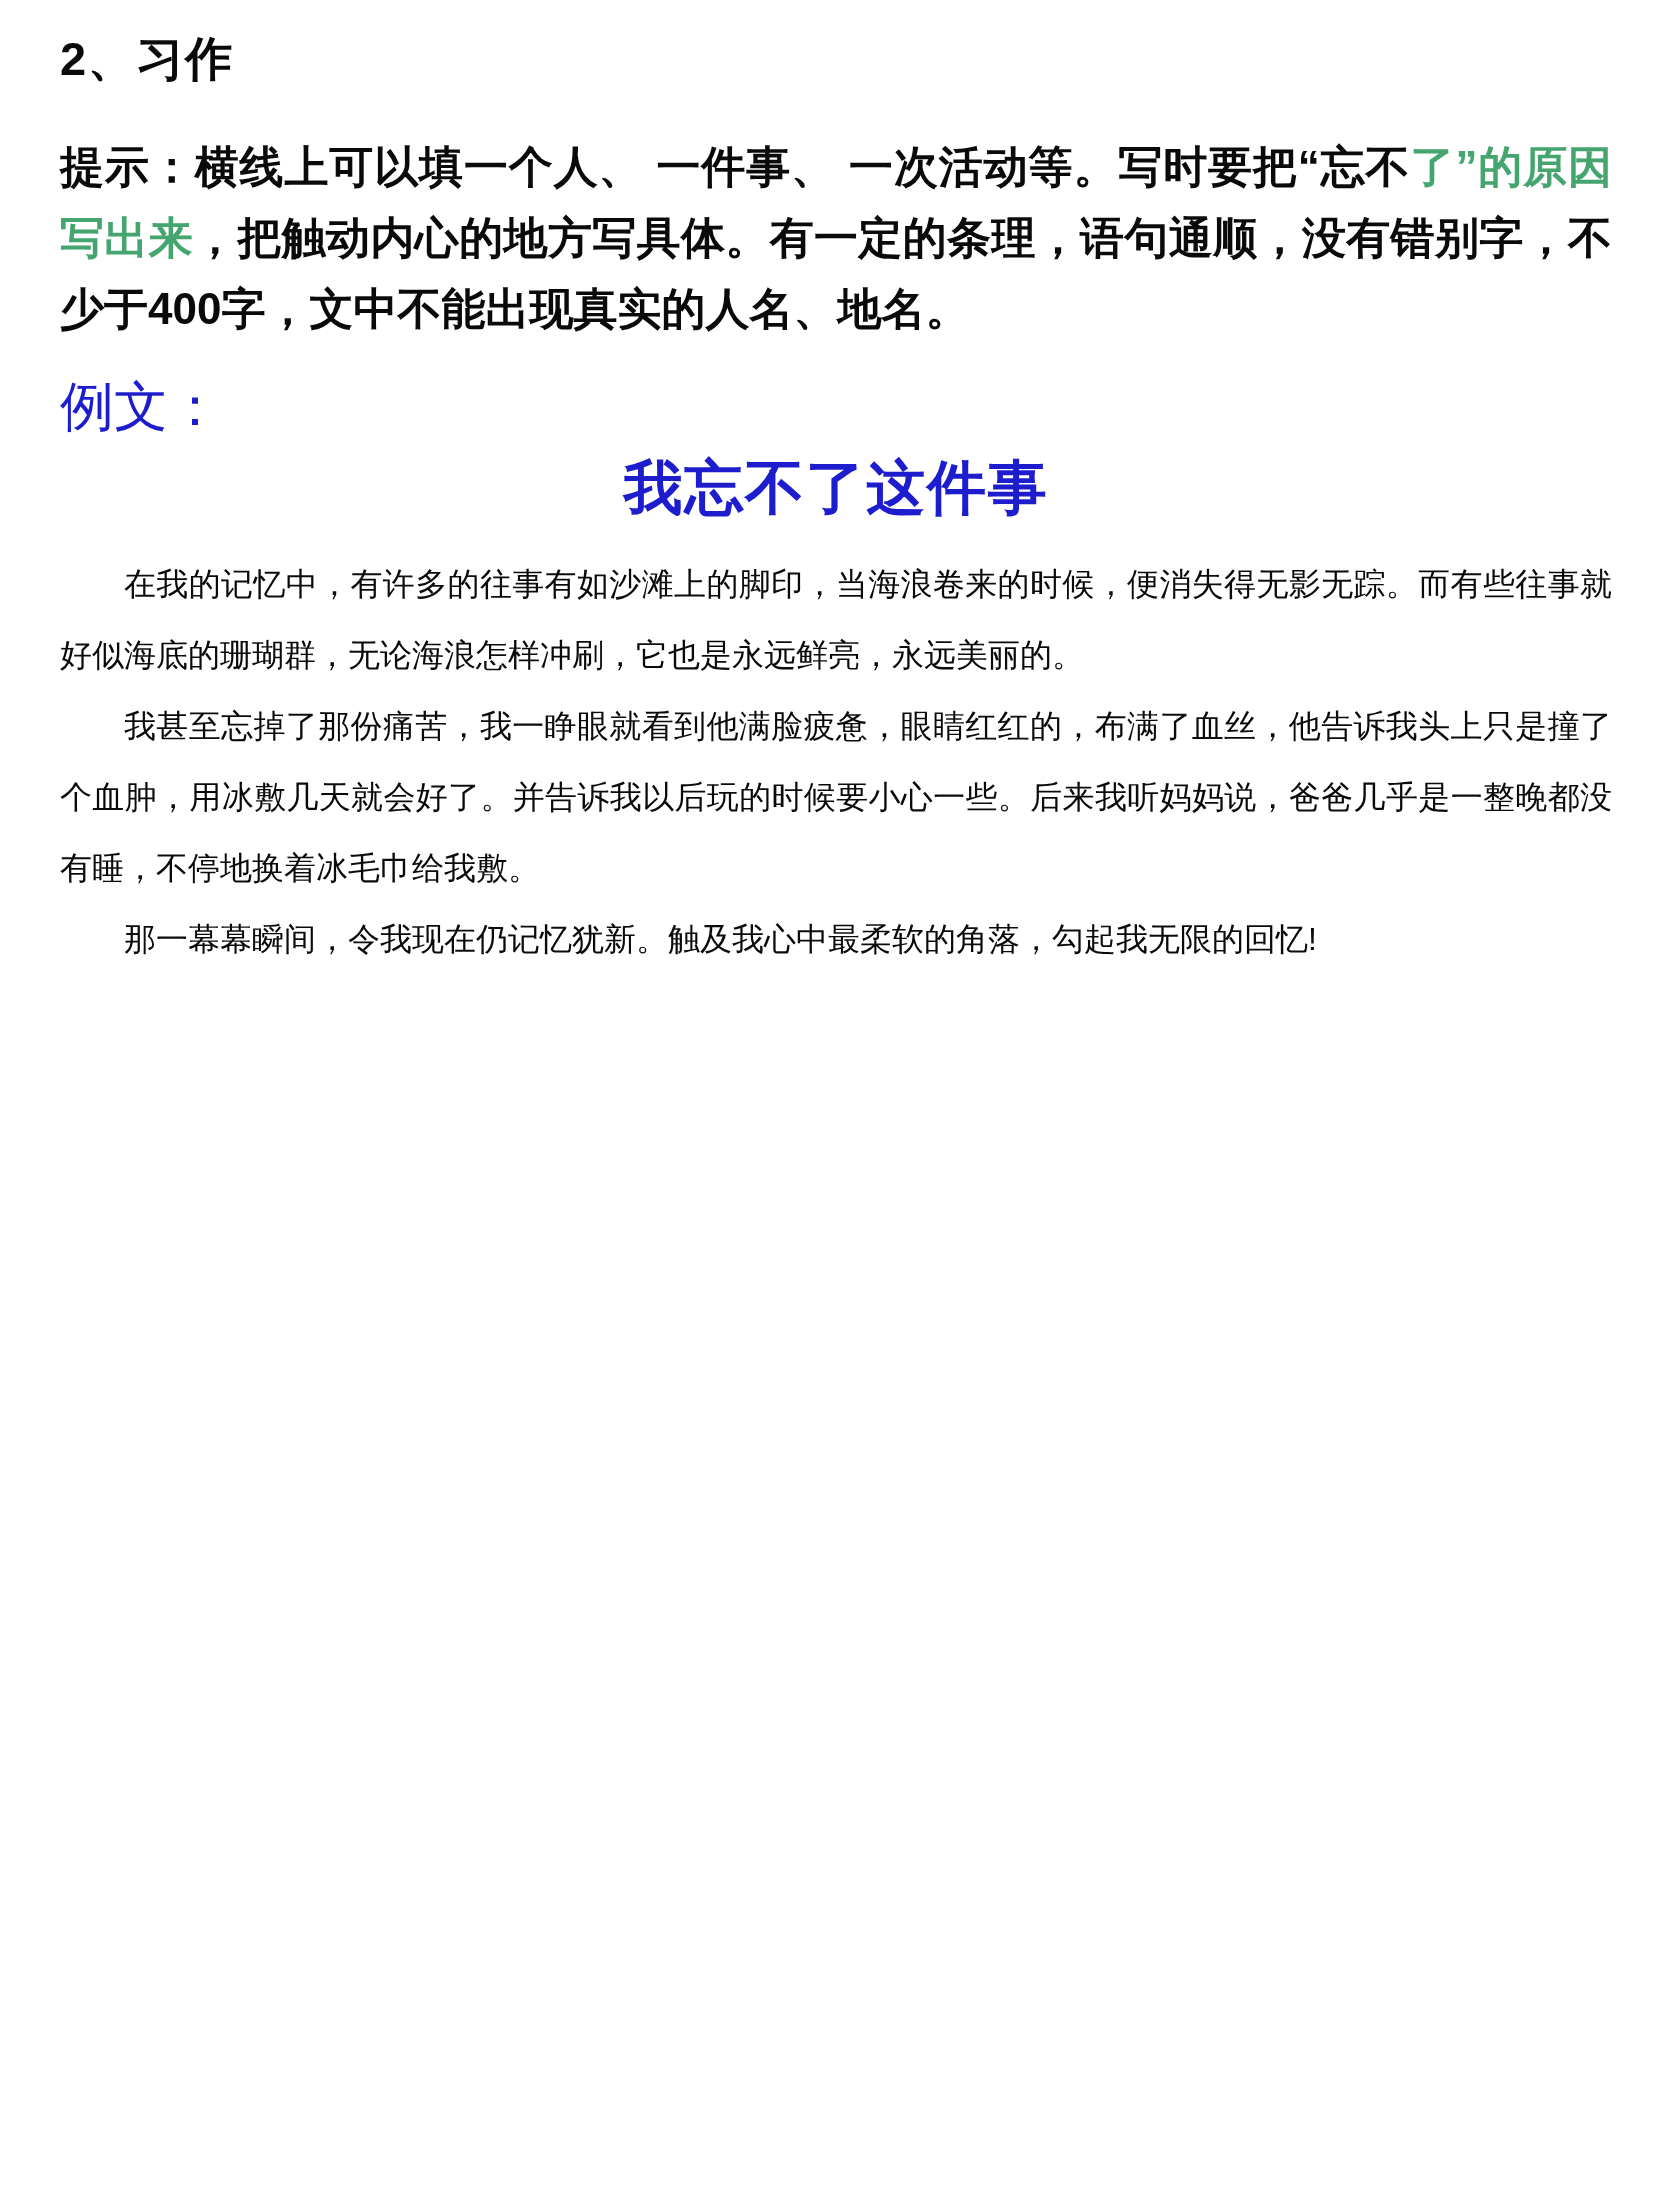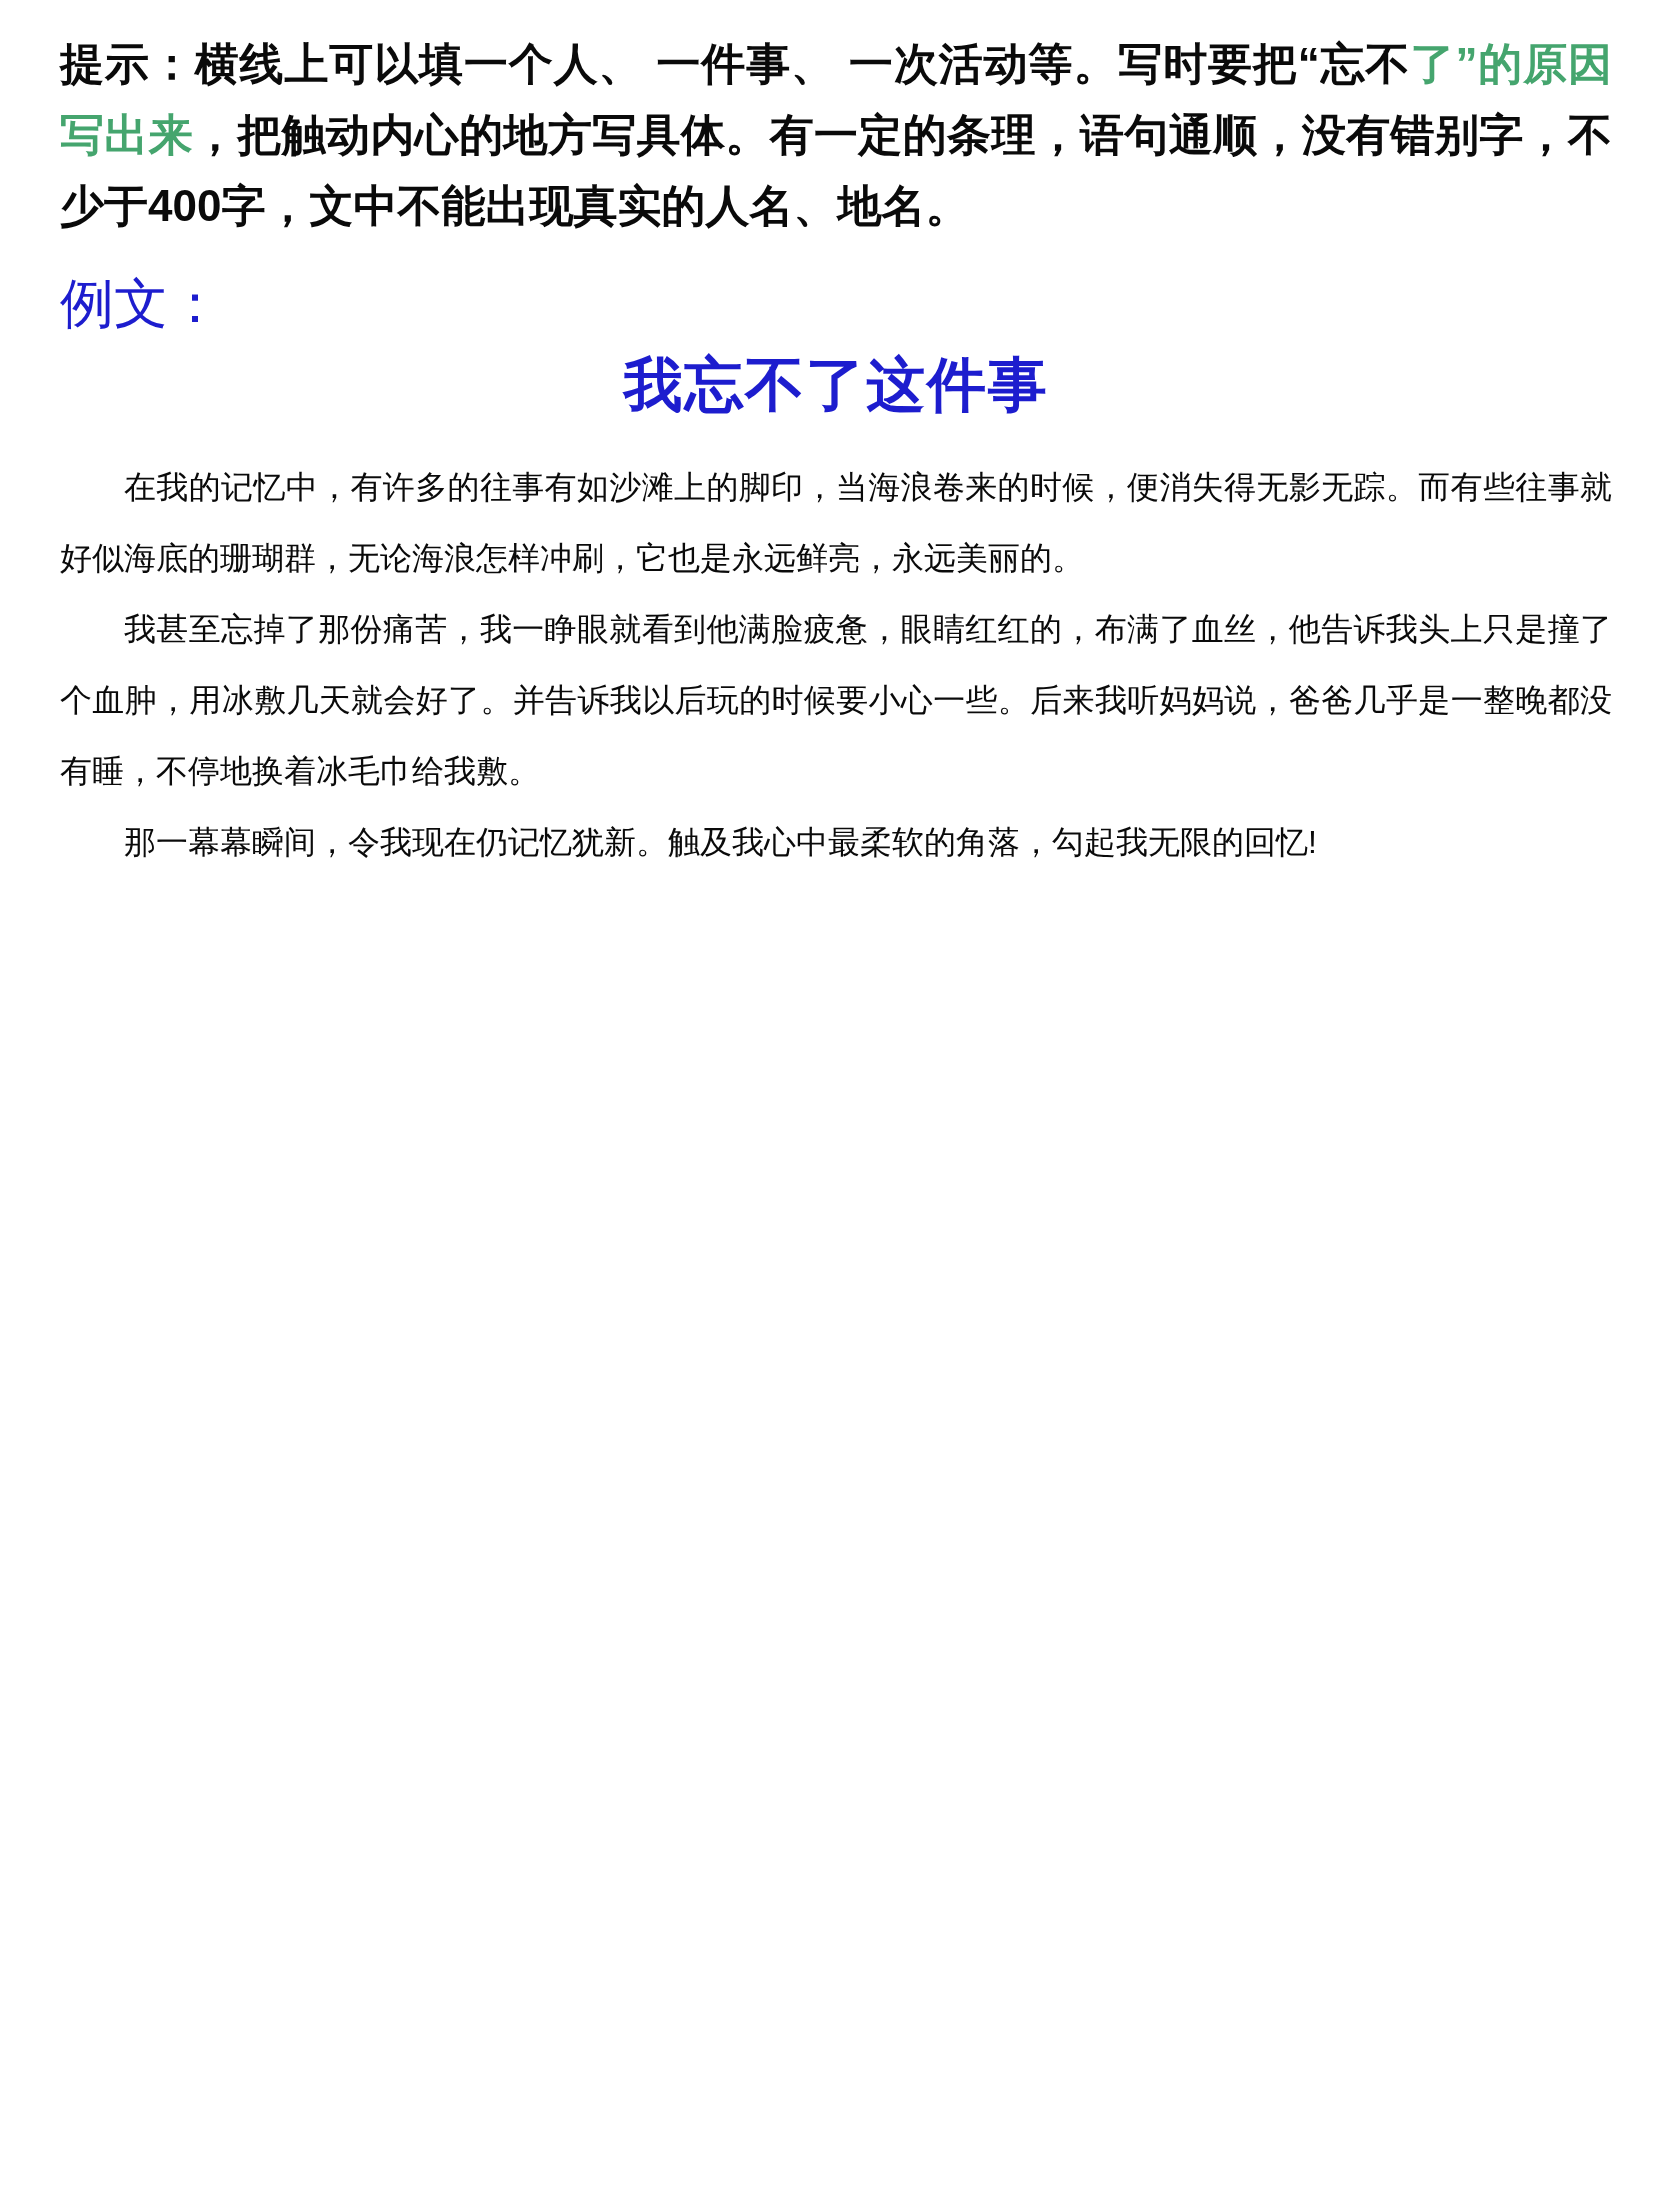--- a/index.html
+++ b/index.html
@@ -59,36 +59,37 @@
     line-height: 77px;
     margin-bottom: 5px;
     margin-top: 24px;
   }
   .essay-title {
     font-size: 59px;
     font-weight: 700;
     color: var(--blue);
     text-align: center;
     line-height: 77px;
-    margin-bottom: 28px;
+    margin-bottom: 22px;
     letter-spacing: 1.7px;
   }
   .essay-para {
     font-size: 32px;
     line-height: 71px;
     text-align: justify;
     text-indent: 2em;
     color: var(--text-black);
   }
 </style>
 </head>
 <body>
 
 <div>
 
+  <h1 class="section-heading">2、习作</h1>
 
 
   <p class="hint-paragraph"><span class="seg-black">提示：横线上可以填一个人、 一件事、 一次活动等。写时要把“忘不</span><span class="seg-green">了”的原因写出来</span><span class="seg-black">，把触动内心的地方写具体。有一定的条理，语句通顺，没有错别字，不少于400字，文中不能出现真实的人名、地名。</span></p>
 
   <div class="example-label">例文：</div>
 
   <h2 class="essay-title">我忘不了这件事</h2>
 
   <div>
       <p class="essay-para">在我的记忆中，有许多的往事有如沙滩上的脚印，当海浪卷来的时候，便消失得无影无踪。而有些往事就好似海底的珊瑚群，无论海浪怎样冲刷，它也是永远鲜亮，永远美丽的。</p>

